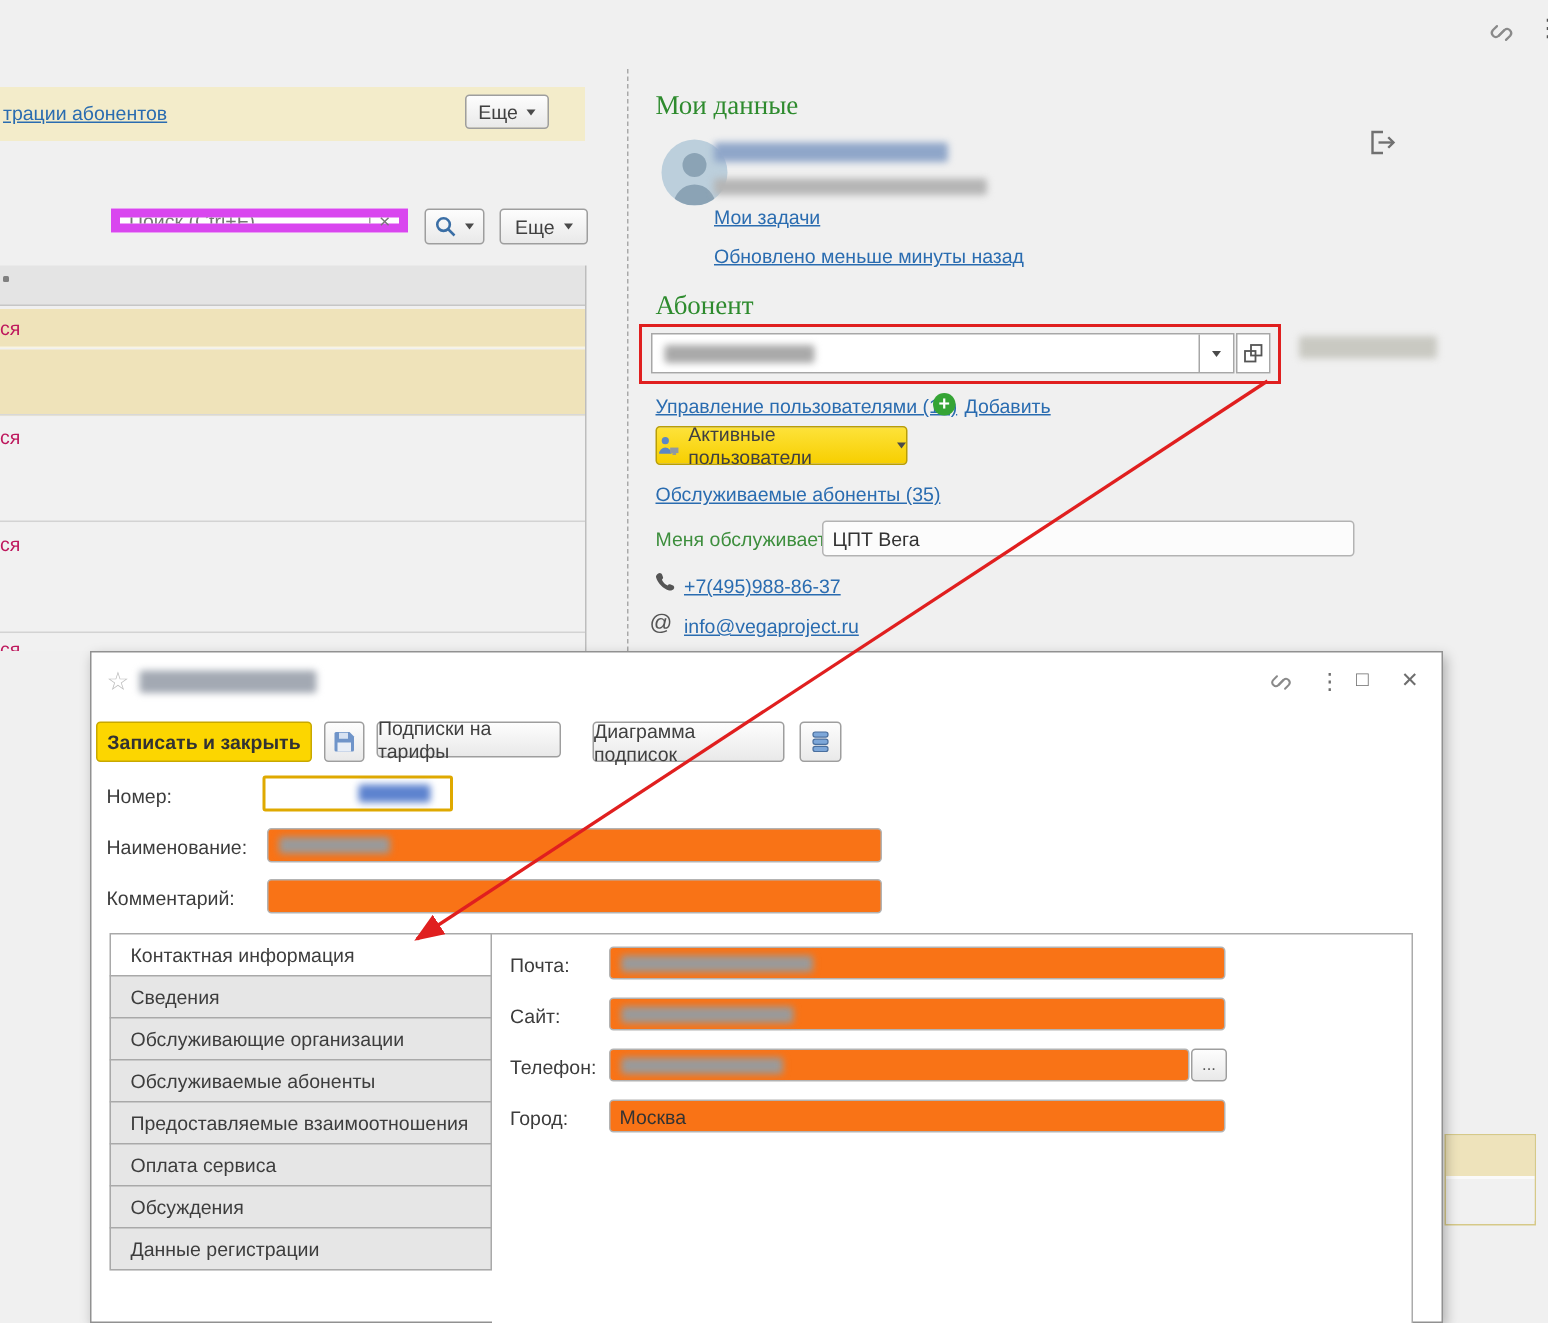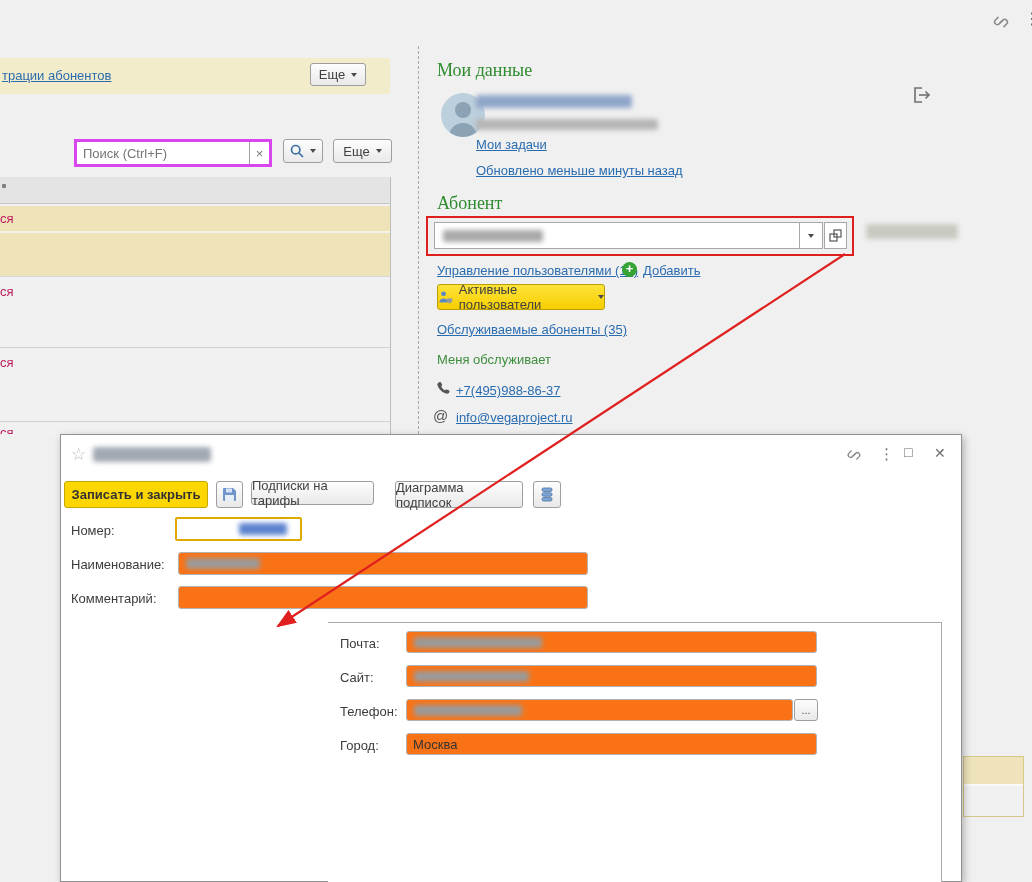--- a/index.html
+++ b/index.html
@@ -57,21 +57,21 @@
   <span class="abs" style="left:1024px; top:9px; font-size:16px; color:#555;">⋮</span>
 
   <div class="abs" style="left:0; top:58px; width:390px; height:36px; background:#f3ecca;">
     <a class="lnk abs" style="left:2px; top:10px;">трации абонентов</a>
     <div class="btn abs" style="left:310px; top:5px; width:56px; height:23px;">
       <span>Еще</span>
         <span class="caret"></span>
     </div>
   </div>
 
-  <div class="abs" style="left:74px; top:139px; width:198px; height:28px; background:#fff; border:3px solid #d946ef; display:flex;">
+  <div class="abs" style="left:74px; top:139px; width:198px; height:16px; background:#fff; border:6px solid #d946ef; display:flex;">
     <input class="txt" style="flex: 1 1 0%;" placeholder="Поиск (Ctrl+F)">
     <div style="width:20px; border-left:1px solid #a0a0a0; display:flex; align-items:center; justify-content:center; color:#777; cursor:pointer;">×</div>
   </div>
   <div class="btn abs" style="left:283px; top:139px; width:40px; height:24px;">
     <svg width="14" height="14" viewBox="0 0 14 14">
       <circle cx="5.7" cy="5.7" r="4.2" fill="none" stroke="#3a6ea5" stroke-width="1.7"></circle>
       <line x1="9" y1="9" x2="13" y2="13" stroke="#3a6ea5" stroke-width="1.7"></line>
     </svg>
     <span class="caret"></span>
   </div>
@@ -158,20 +158,23 @@
       <rect x="9.5" y="8.5" width="6" height="4" fill="#8f98a3"></rect>
       <rect x="11.2" y="12.5" width="2.6" height="1.3" fill="#8f98a3"></rect>
     </svg>
     <span>Активные пользователи</span>
     <span class="caret"></span>
   </div>
 
   <a class="lnk abs" style="left:437px; top:322px;">Обслуживаемые абоненты (35)</a>
 
   <span class="abs green-lbl" style="left:437px; top:352px;">Меня обслуживает</span>
+  <div class="field" style="left:548px; top:347px; width:355px; height:24px; background:#fcfcfc;">
+    <input class="txt" readonly="" value="ЦПТ Вега" style="">
+  </div>
 
   <span class="abs" style="left:436px; top:381px;">
     <svg width="14" height="14" viewBox="0 0 16 16">
       <path d="M3.2 1.6 c1.2-.9 2.6-.3 3 .9 l.7 1.9 c.2.7-.3 1.3-.9 1.8 .9 2 2.4 3.5 4.4 4.4 .5-.6 1.1-1.1 1.8-.9 l1.9.7 c1.2.4 1.8 1.8.9 3 -.8 1-2.3 1.4-3.5 1 C7 13 3 9 1.6 4.5 1.2 3.3 2.2 2.3 3.2 1.6 z" fill="#555"></path>
     </svg>
   </span>
   <a class="lnk abs" style="left:456px; top:383px;">+7(495)988-86-37</a>
 
   <span class="abs" style="left:433px; top:407px; font-size:15px; color:#555;">@</span>
   <a class="lnk abs" style="left:456px; top:410px;">info@vegaproject.ru</a>
@@ -229,20 +232,30 @@
     </div>
 
     <span class="abs" style="left:10px; top:122px;">Наименование:</span>
     <div class="field" style="left:117px; top:117px; width:410px; height:23px;">
       <div class="blur" style="position:absolute; left:7px; top:5px; width:74px; height:11px; background:#9a9a9a;"></div>
     </div>
 
     <span class="abs" style="left:10px; top:156px;text-align:right;">Комментарий:</span>
     <div class="field" style="left:117px; top:151px; width:410px; height:23px;"></div>
 
+    <div class="abs" style="left:12px; top:187px; width:255px;">
+      <div class="tab active" style="margin-top:0;">Контактная информация</div>
+      <div class="tab">Сведения</div>
+      <div class="tab">Обслуживающие организации</div>
+      <div class="tab">Обслуживаемые абоненты</div>
+      <div class="tab">Предоставляемые взаимоотношения</div>
+      <div class="tab">Оплата сервиса</div>
+      <div class="tab">Обсуждения</div>
+      <div class="tab">Данные регистрации</div>
+    </div>
 
     <div class="abs" style="left:267px; top:187px; width:614px; height:260px; background:#fff; border-top:1px solid #ababab; border-right:1px solid #ababab;"></div>
 
     <span class="abs" style="left:279px; top:201px;">Почта:</span>
     <div class="field" style="left:345px; top:196px; width:411px; height:22px;">
       <div class="blur" style="position:absolute; left:7px; top:5px; width:128px; height:11px; background:#9a9a9a;"></div>
     </div>
 
     <span class="abs" style="left:279px; top:235px;">Сайт:</span>
     <div class="field" style="left:345px; top:230px; width:411px; height:22px;">

